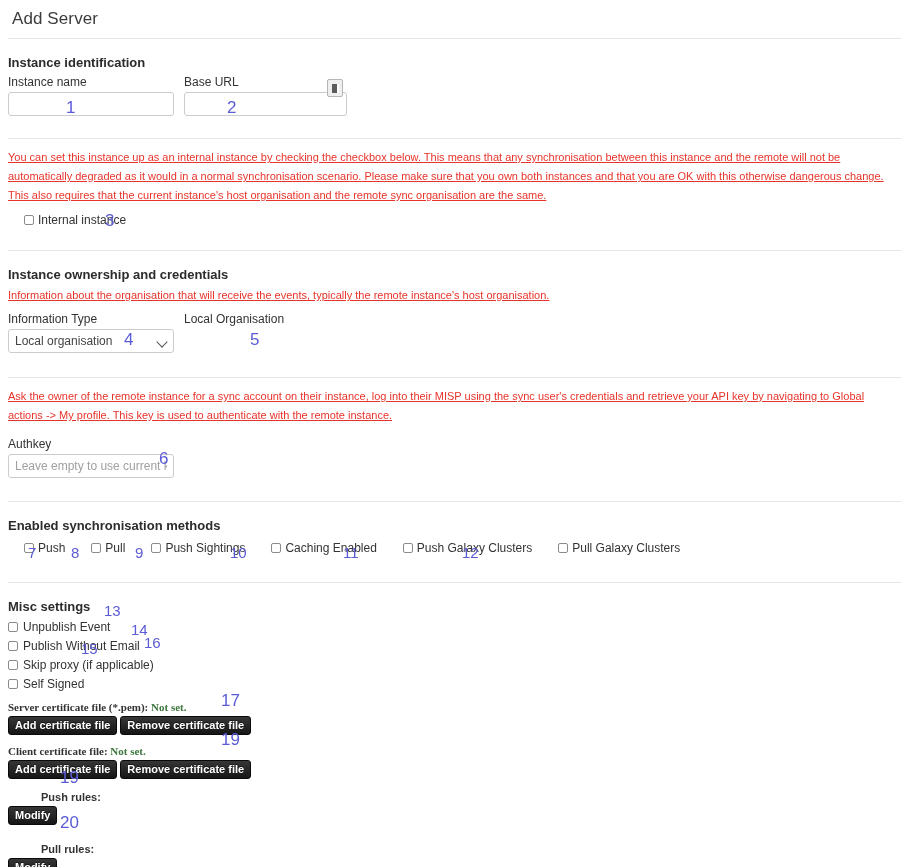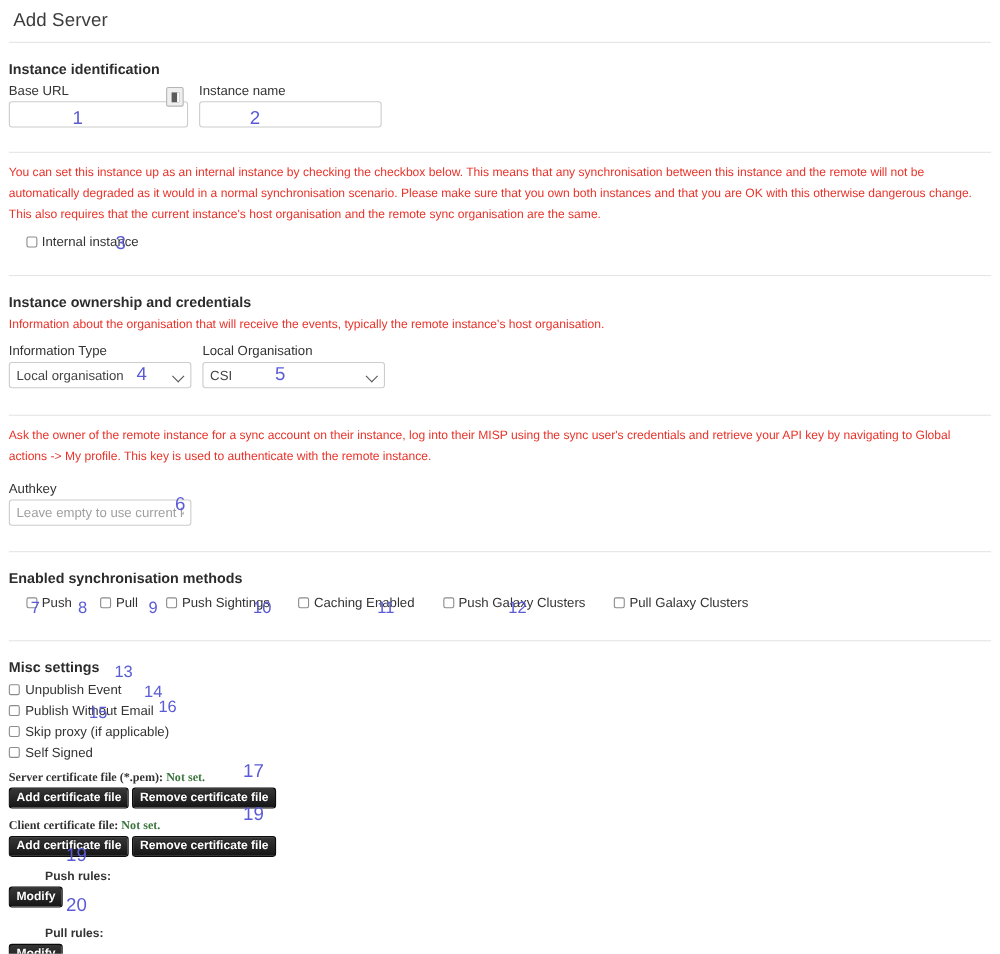--- a/index.html
+++ b/index.html
@@ -47,20 +47,21 @@
     color: #333;
     line-height: 15px;
     margin-bottom: 2px;
   }
   .red-note {
     color: #e8332a;
     font-size: 11px;
     line-height: 19px;
     margin: 9px 0 0 0;
     max-width: 893px;
+    text-decoration: underline;
   }
   .red-note.tight {
     margin-top: 2px;
     line-height: 17px;
   }
   .row-fields {
     display: flex;
     gap: 10px;
     align-items: flex-start;
   }
@@ -216,29 +217,29 @@
 <div class="page">
 
   <h2 class="page-title">Add Server</h2>
   <hr class="sep">
 
   
   <h3 class="section-title">Instance identification</h3>
 
   <div class="row-fields">
     <div class="fgroup">
+      <div class="field-label">Instance name</div>
+      <input class="txt w-name" type="text" placeholder="" style="">
+    </div>
+    <div class="fgroup">
       <div class="field-label">Base URL</div>
       <input class="txt w-base" type="text" placeholder="" style="">
       <span class="pwmgr-icon">
           <i></i>
         </span>
-    </div>
-    <div class="fgroup">
-      <div class="field-label">Instance name</div>
-      <input class="txt w-name" type="text" placeholder="" style="">
     </div>
   </div>
 
   <hr class="sep" style="margin-top:22px">
 
   <p class="red-note">You can set this instance up as an internal instance by checking the checkbox below. This means that any synchronisation between this instance and the remote will not be automatically degraded as it would in a normal synchronisation scenario. Please make sure that you own both instances and that you are OK with this otherwise dangerous change. This also requires that the current instance's host organisation and the remote sync organisation are the same.</p>
 
   <div class="cb-item" style="margin-top:8px">
     <input type="checkbox" class="cb" style="">
     <span class="cb-label">Internal instance</span>
@@ -255,26 +256,20 @@
       <div class="field-label">Information Type</div>
       <span class="selwrap">
         <select class="sel">
           <option>Local organisation</option>
         </select>
         <span class="caret"></span>
       </span>
     </div>
     <div class="fgroup">
       <div class="field-label">Local Organisation</div>
-      <span class="selwrap">
-        <select class="sel">
-          <option>CSI</option>
-        </select>
-        <span class="caret"></span>
-      </span>
     </div>
   </div>
 
   <hr class="sep" style="margin-top:24px">
 
   <p class="red-note">Ask the owner of the remote instance for a sync account on their instance, log into their MISP using the sync user's credentials and retrieve your API key by navigating to Global actions -&gt; My profile. This key is used to authenticate with the remote instance.</p>
 
   <div class="field-label" style="margin-top:12px">Authkey</div>
   <input class="txt w-auth" type="text" placeholder="Leave empty to use current key" style="">
 

